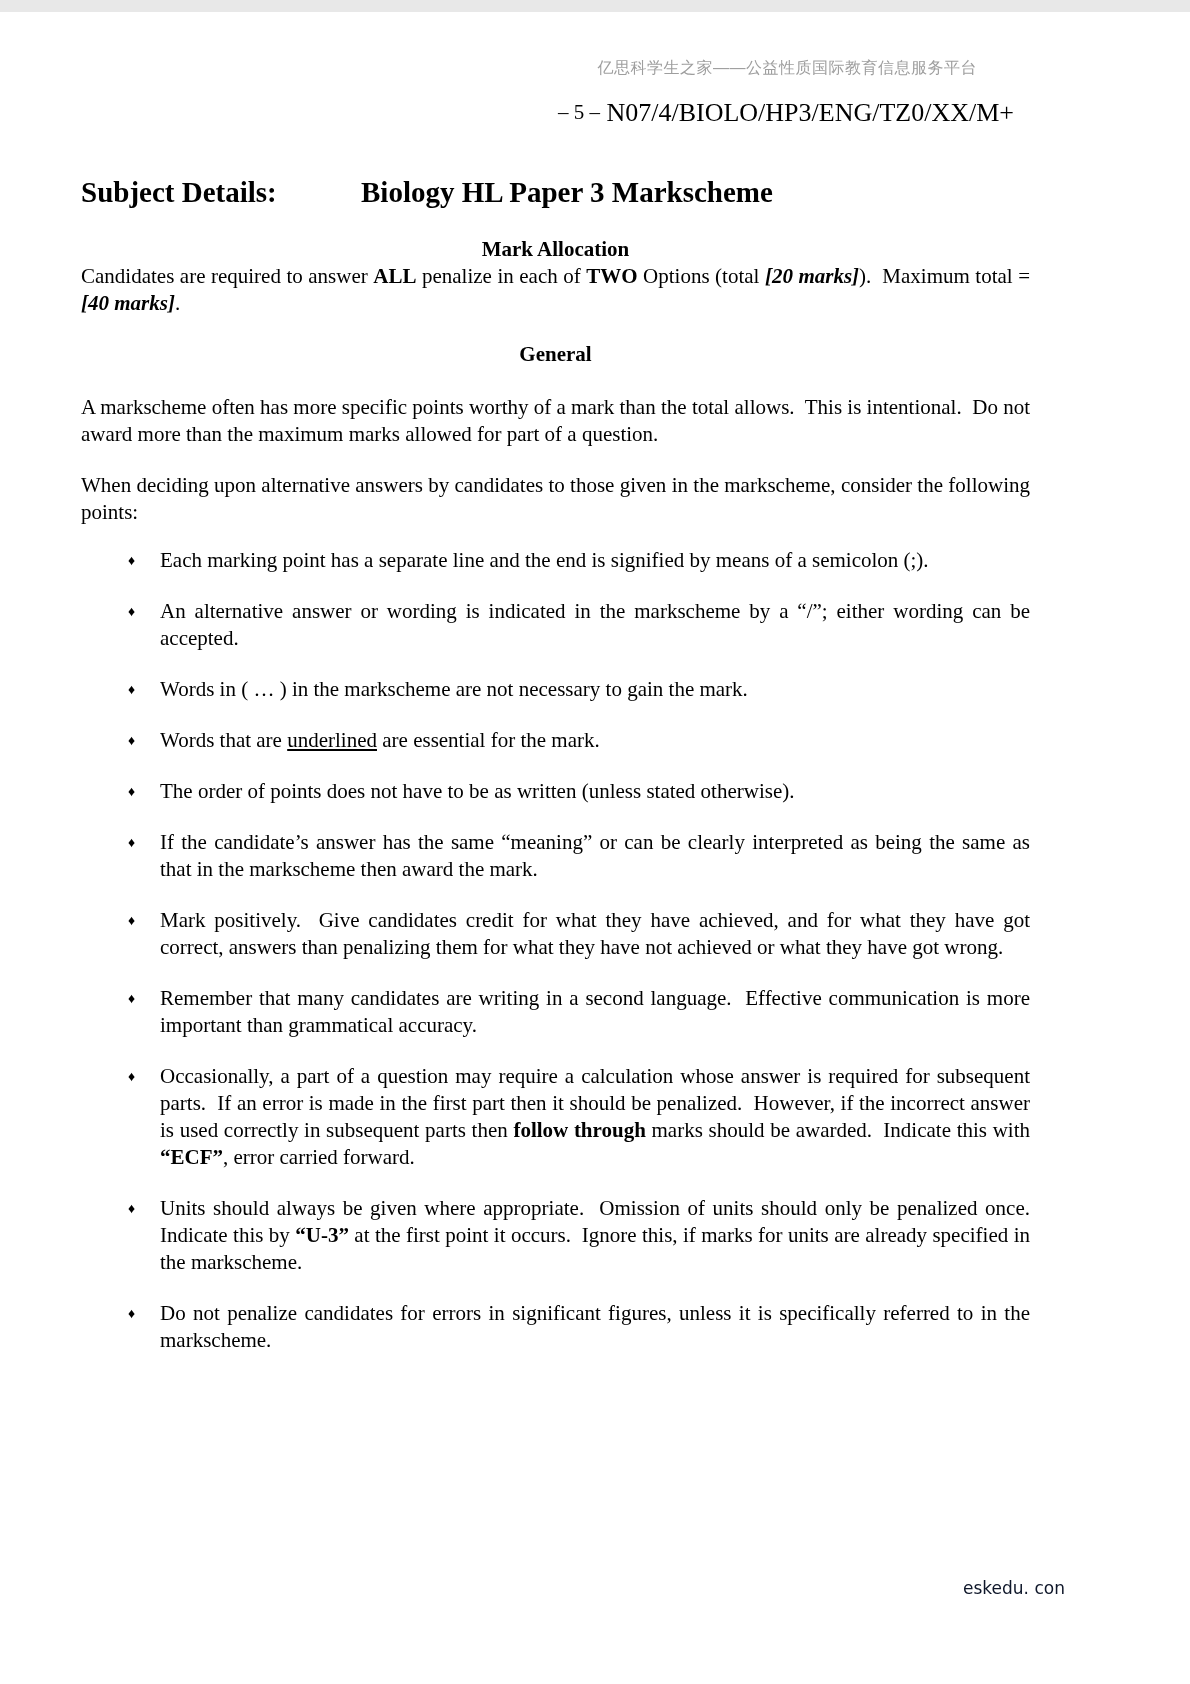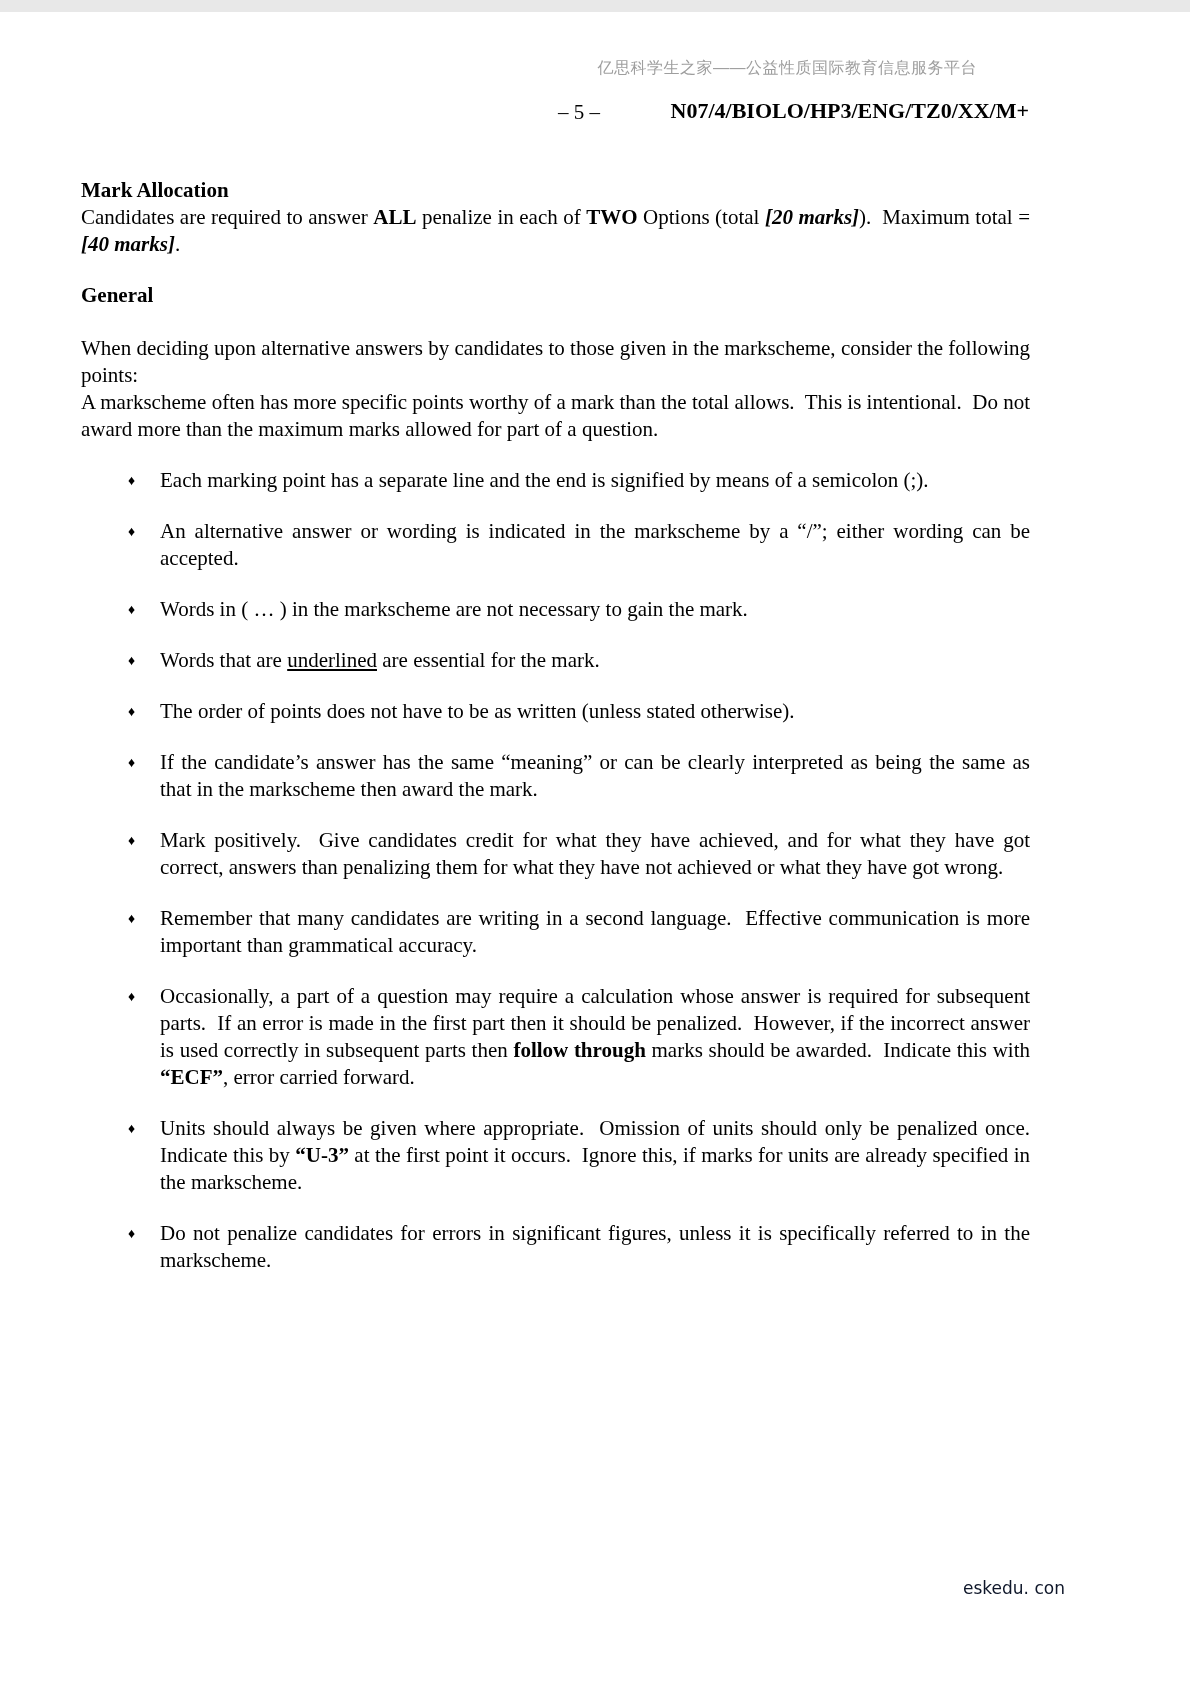--- a/index.html
+++ b/index.html
@@ -31,24 +31,23 @@
     position: absolute;
     top: 88px;
     left: 558px;
     font-size: 21px;
     white-space: nowrap;
   }
 
   .exam-code {
     position: absolute;
     top: 86px;
-    right: 161px;
-    font-size: 22px;
-    white-space: nowrap;
-    font-weight: bold;
+    right: 176px;
+    font-size: 26px;
+    white-space: nowrap;
   }
 
   .content {
     position: absolute;
     left: 81px;
     top: 165px;
     width: 949px;
     font-size: 21px;
     line-height: 27px;
   }
@@ -60,20 +59,21 @@
     margin-bottom: 28px;
     white-space: nowrap;
   }
   .doc-title .title-label {
     display: inline-block;
     width: 280px;
   }
 
   .section-heading {
     font-weight: bold;
+    text-align: center;
   }
   .heading-gap-after { margin-bottom: 26px; }
 
   .para {
     text-align: justify;
     white-space: pre-wrap;
     margin-bottom: 24px;
   }
   .para.tight { margin-bottom: 0; }
 
@@ -119,31 +119,34 @@
 <div class="page">
 
   <div class="site-watermark">亿思科学生之家——公益性质国际教育信息服务平台</div>
 
   <div class="page-number">– 5 –</div>
 
   <div class="exam-code">N07/4/BIOLO/HP3/ENG/TZ0/XX/M+</div>
 
   <div class="content">
 
+    <div class="doc-title">
+      <span class="title-label">Subject Details:</span><span>Biology HL Paper 3 Markscheme</span>
+    </div>
 
     <div class="section-heading">Mark Allocation</div>
 
     <div class="para rich"><span>Candidates are required to answer </span><span class="b">ALL</span><span> penalize in each of </span><span class="b">TWO</span><span> Options (total </span><span class="b i">[20 marks]</span><span>).  Maximum total = </span><span class="b i">[40 marks]</span><span>.</span></div>
 
     <div class="section-heading heading-gap-after">General</div>
 
+    <div class="para rich"><span>A markscheme often has more specific points worthy of a mark than the total allows.  This is intentional.  Do not award more than the maximum marks allowed for part of a question.</span></div>
+
     <div class="para tight rich"><span>When deciding upon alternative answers by candidates to those given in the markscheme, consider the following points:</span></div>
 
-    <div class="para rich"><span>A markscheme often has more specific points worthy of a mark than the total allows.  This is intentional.  Do not award more than the maximum marks allowed for part of a question.</span></div>
-
     <ul class="bullet-list">
   <li class="bullet-item">
     <span class="bullet-glyph">♦</span>
     <span class="bullet-text rich"><span>Each marking point has a separate line and the end is signified by means of a semicolon (;).</span></span>
   </li>
 
   <li class="bullet-item">
     <span class="bullet-glyph">♦</span>
     <span class="bullet-text rich"><span>An alternative answer or wording is indicated in the markscheme by a “/”; either wording can be accepted.</span></span>
   </li>

